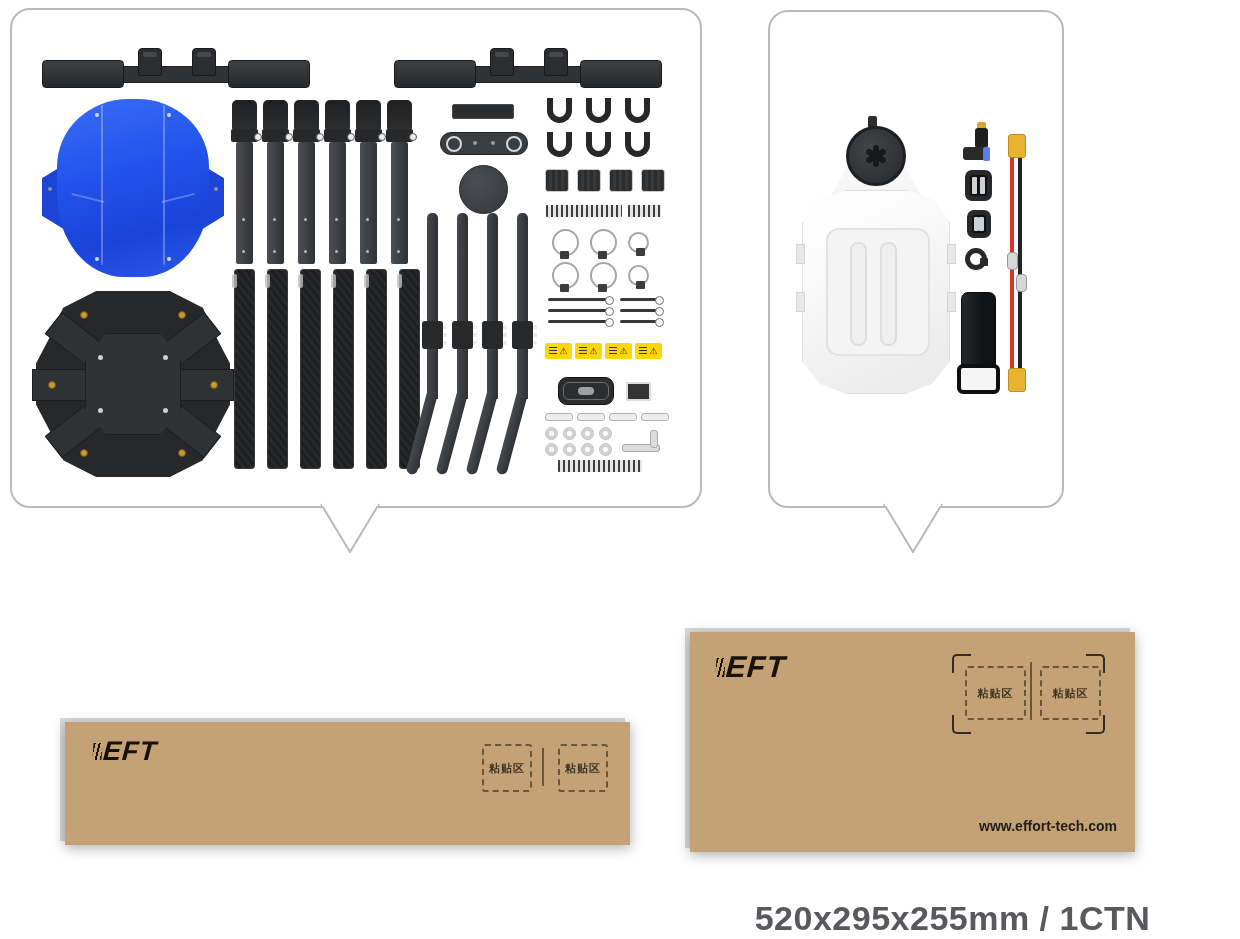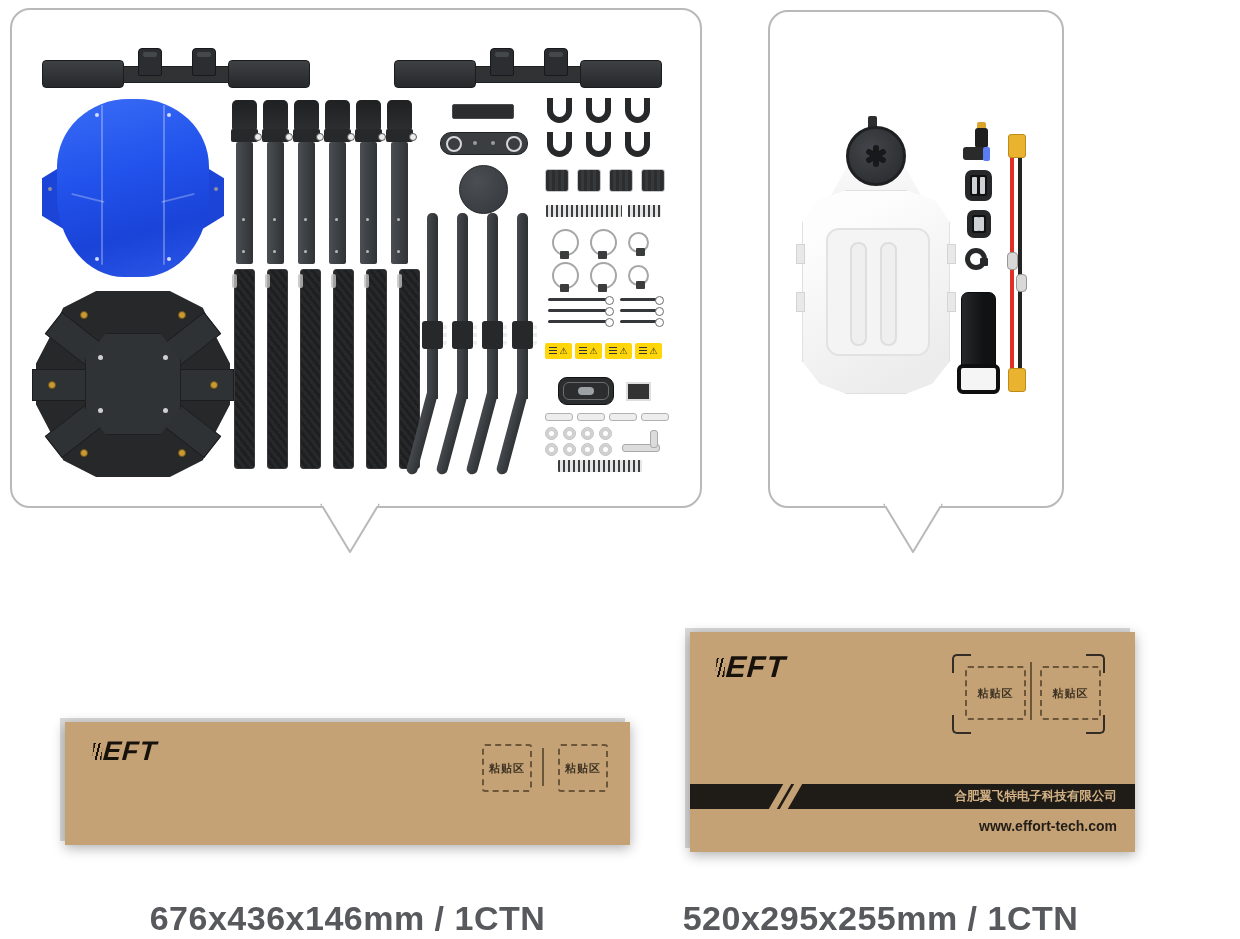--- a/index.html
+++ b/index.html
@@ -155,21 +155,21 @@
   .bracket.bl{left:0;bottom:0;border-left-width:2px;border-bottom-width:2px;border-bottom-left-radius:5px;}
   .bracket.br{right:0;bottom:0;border-right-width:2px;border-bottom-width:2px;border-bottom-right-radius:5px;}
   .stripe{position:absolute;left:0;right:0;background:#1f1b16;color:#d2b285;display:flex;align-items:center;justify-content:flex-end;
     font-weight:bold;}
   #box-left .stripe{top:86px;height:24px;font-size:11.5px;padding-right:16px;}
   #box-right .stripe{top:152px;height:25px;font-size:12.5px;padding-right:18px;}
   .stripe-slash{position:absolute;top:-2px;bottom:-2px;width:8px;background:#c5a276;transform:skewX(-30deg);}
   .website-line{position:absolute;right:18px;top:186px;color:#221d16;font-weight:bold;font-size:14px;}
   .caption{position:absolute;top:899px;text-align:center;font-size:34px;font-weight:bold;color:#58595c;letter-spacing:.5px;}
   #caption-left{left:65px;width:565px;}
-  #caption-right{left:658px;width:445px;}
+  #caption-right{left:730px;width:445px;}
 </style>
 </head>
 <body>
 
 <div class="scene">
 
   <div class="callout" id="callout-left">
     <svg class="pointer" width="62" height="54" viewBox="0 0 62 54">
       <path d="M2,2 L31,50 L60,2" fill="#ffffff" stroke="#b9b9b9" stroke-width="2" stroke-linejoin="round"></path>
       <rect x="3" y="0" width="56" height="4" fill="#ffffff"></rect>
@@ -469,24 +469,18 @@
       <span class="bracket bl"></span>
       <span class="bracket br"></span>
       <div class="sticker-box" style="left:13px;top:12px;width:57px;height:50px;">
           <span>粘贴区</span>
         </div>
       <div class="sticker-divider" style="left:78px;top:8px;height:58px;"></div>
       <div class="sticker-box" style="left:88px;top:12px;width:57px;height:50px;">
           <span>粘贴区</span>
         </div>
     </div>
-    <div class="stripe">
-      <span>合肥翼飞特电子科技有限公司</span>
-      <span class="stripe-slash" style="left:86px;"></span>
-      <span class="stripe-slash" style="left:97px;"></span>
-    </div>
     <div class="website-line">www.effort-tech.com</div>
   </div>
 
-  <div class="caption" id="caption-left">676x436x146mm / 1CTN</div>
   <div class="caption" id="caption-right">520x295x255mm / 1CTN</div>
 
 </div>
 
 </body></html>

